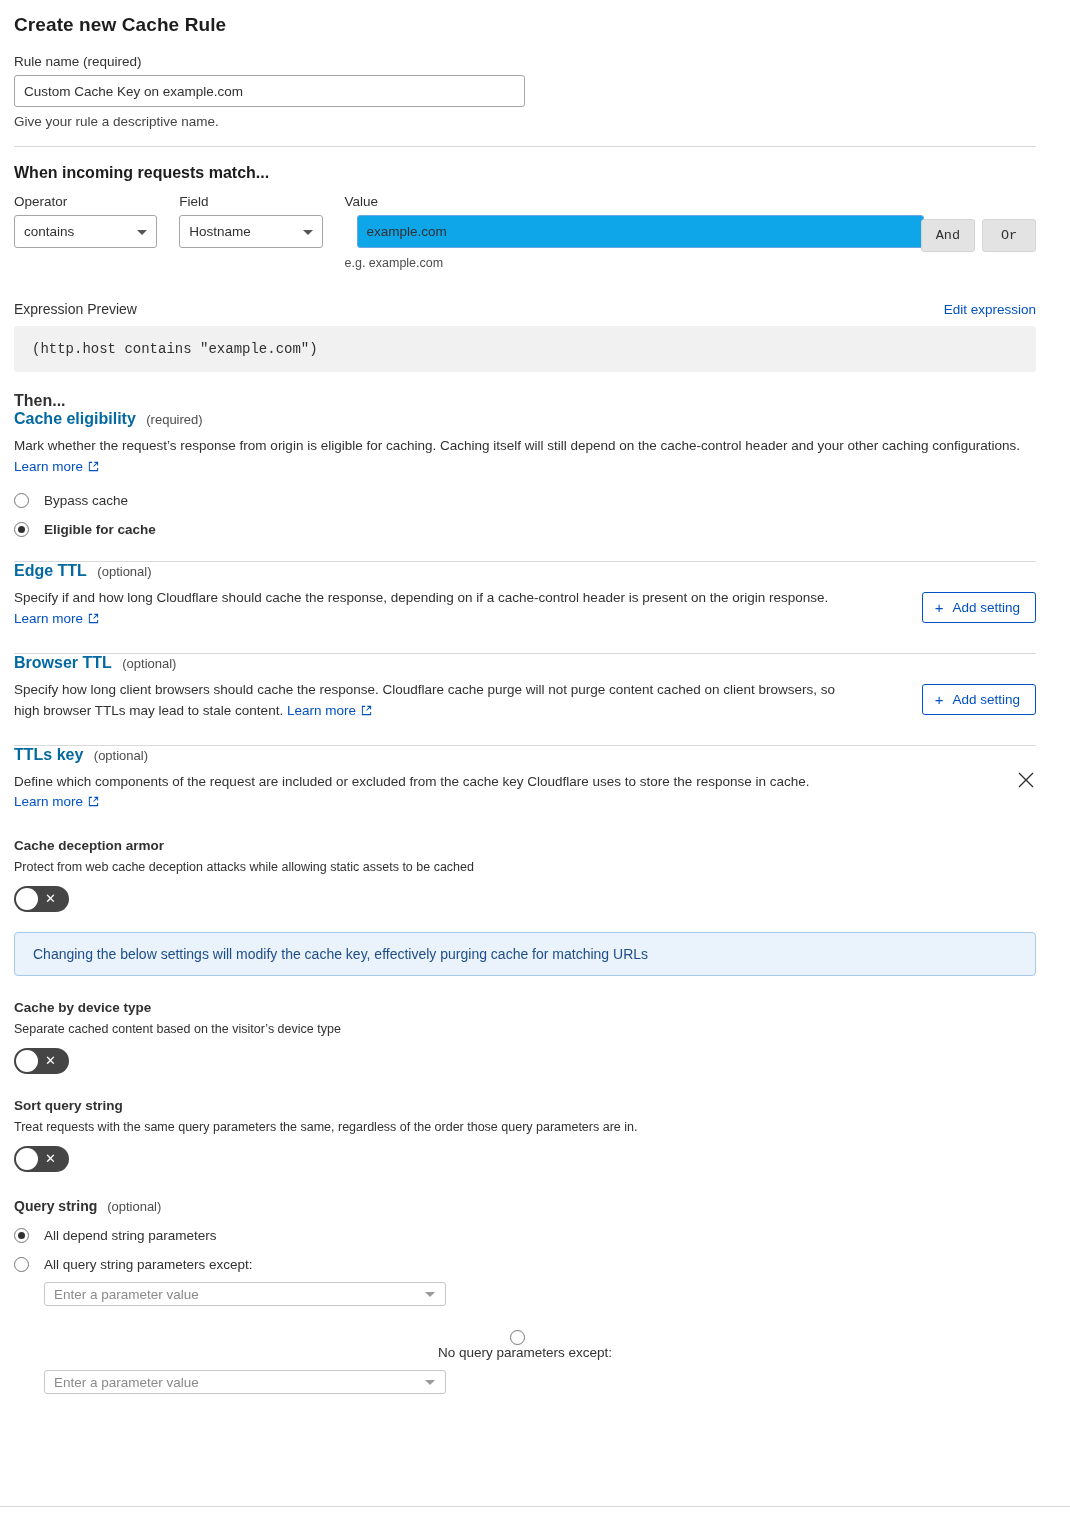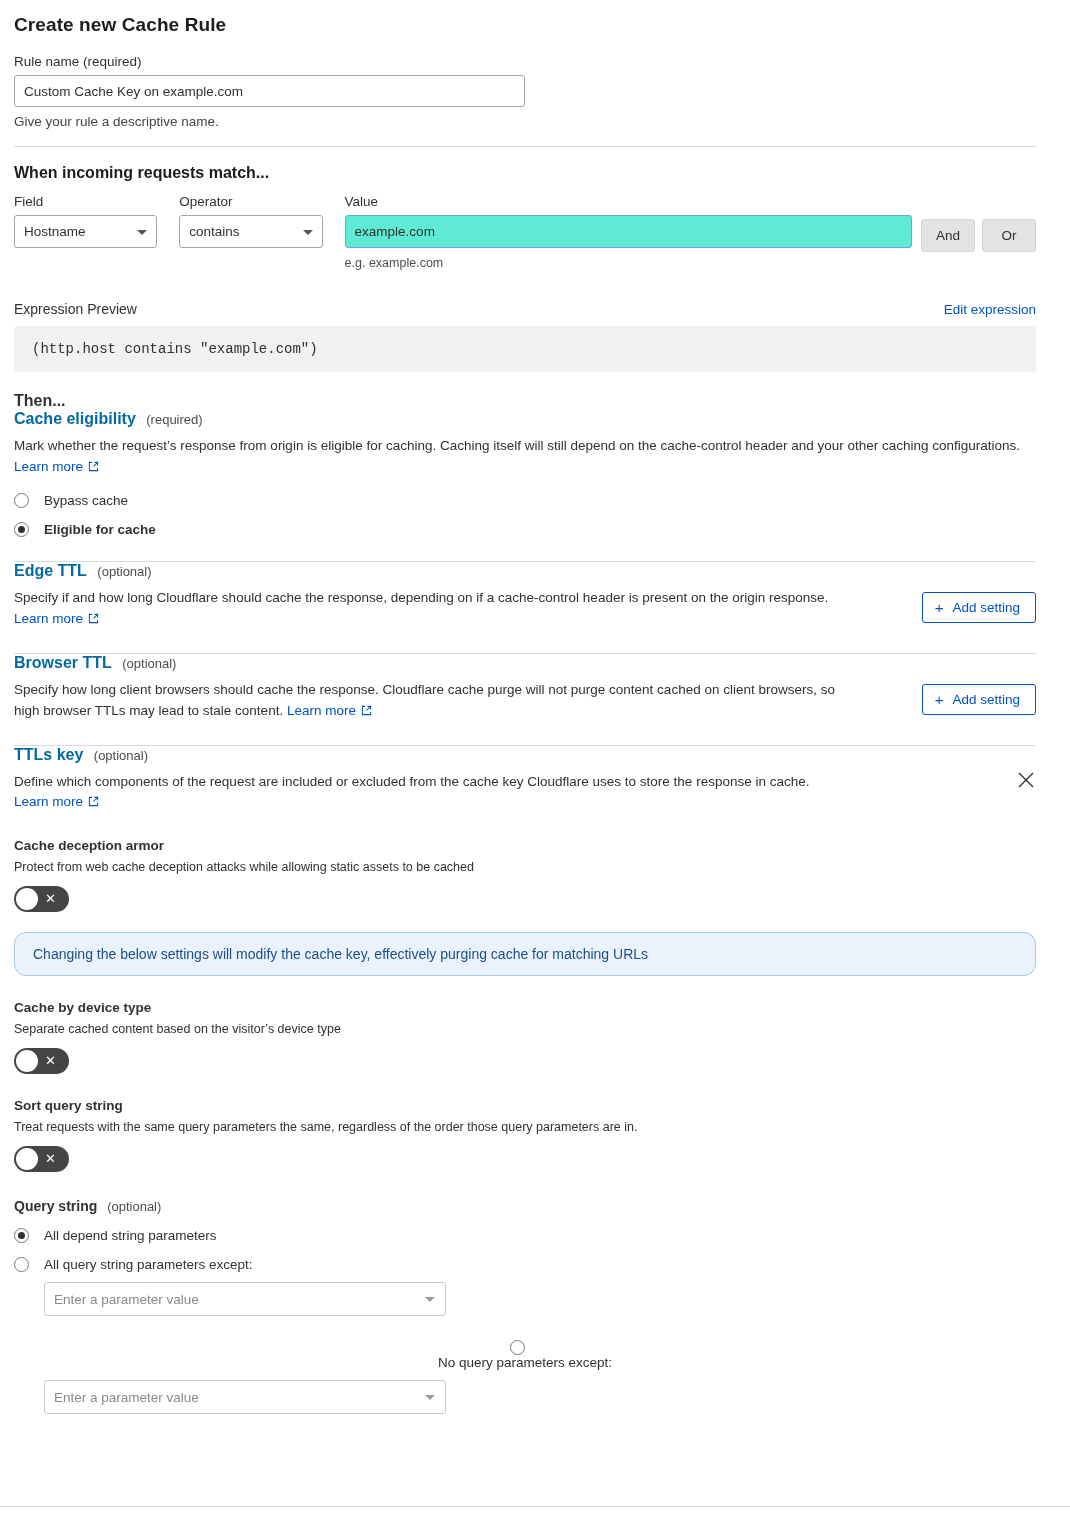--- a/index.html
+++ b/index.html
@@ -88,39 +88,40 @@
     margin-top: -2px;
     border-left: 5px solid transparent;
     border-right: 5px solid transparent;
     border-top: 5px solid #555;
   }
   .value-input {
     height: 33px;
     width: 100%;
     border: 1px solid #6aa5e0;
     border-radius: 3px;
-    background: #5eead4;
+    background: #0ea5e9;
     padding: 0 9px;
     font-size: 13.5px;
     color: #313131;
     font-family: "Liberation Sans", sans-serif;
     outline: none;
+    margin-left: 12px;
   }
   .value-hint { font-size: 12.5px; color: #4d4d4d; margin-top: 8px; }
   .btn-and, .btn-or {
     height: 33px;
     min-width: 54px;
     padding: 0 14px;
     background: #e3e3e3;
     border: 1px solid #d4d4d4;
     border-radius: 3px;
     font-size: 13.5px;
     color: #313131;
     cursor: pointer;
-    font-family: Liberation Sans, sans-serif;
+    font-family: Liberation Mono, monospace;
   }
   .btn-or { margin-left: 7px; }
   .btn-row { margin-top: 25px; display: flex; }
   .expr-head {
     display: flex;
     justify-content: space-between;
     align-items: baseline;
     margin-top: 31px;
     width: 1022px;
   }
@@ -233,30 +234,30 @@
     font-size: 13px;
     line-height: 16px;
   }
   .sub-head { font-size: 13.5px; font-weight: bold; color: #313131; margin-top: 24px; }
   .sub-desc { font-size: 12.5px; color: #313131; margin-top: 7px; }
   .notice {
     margin-top: 20px;
     width: 1022px;
     border: 1px solid #a8c7ea;
     background: #eaf2fb;
-    border-radius: 12px;
+    border-radius: 4px;
     padding: 13px 18px;
     font-size: 14px;
     color: #1d4e89;
   }
   .param-select {
     margin-top: 10px;
     margin-left: 30px;
     width: 402px;
-    height: 34px;
+    height: 24px;
     border: 1px solid #c8c8c8;
     border-radius: 3px;
     background: #fff;
     display: flex;
     align-items: center;
     padding: 0 9px;
     font-size: 13.5px;
     color: #8a8a8a;
     position: relative;
   }
@@ -290,31 +291,31 @@
       <div class="label">Rule name (required)</div>
       <input class="text-input" value="Custom Cache Key on example.com" placeholder="Enter rule name" style="">
       <div class="hint">Give your rule a descriptive name.</div>
     </div>
 
     <div class="divider"></div>
 
     <h2 class="section-title">When incoming requests match...</h2>
 
     <div class="field-row">
+      <div class="col col-operator">
+        <div class="sel-label">Operator</div>
+        <div class="select-box">
+          <span>contains</span>
+          <span class="caret"></span>
+        </div>
+      </div>
       <div class="col col-field">
         <div class="sel-label">Field</div>
         <div class="select-box">
           <span>Hostname</span>
-          <span class="caret"></span>
-        </div>
-      </div>
-      <div class="col col-operator">
-        <div class="sel-label">Operator</div>
-        <div class="select-box">
-          <span>contains</span>
           <span class="caret"></span>
         </div>
       </div>
       <div class="col col-value">
         <div class="sel-label">Value</div>
         <input class="value-input" value="example.com" style="">
         <div class="value-hint">e.g. example.com</div>
       </div>
       <div class="btn-row">
         <button class="btn-and">And</button>

